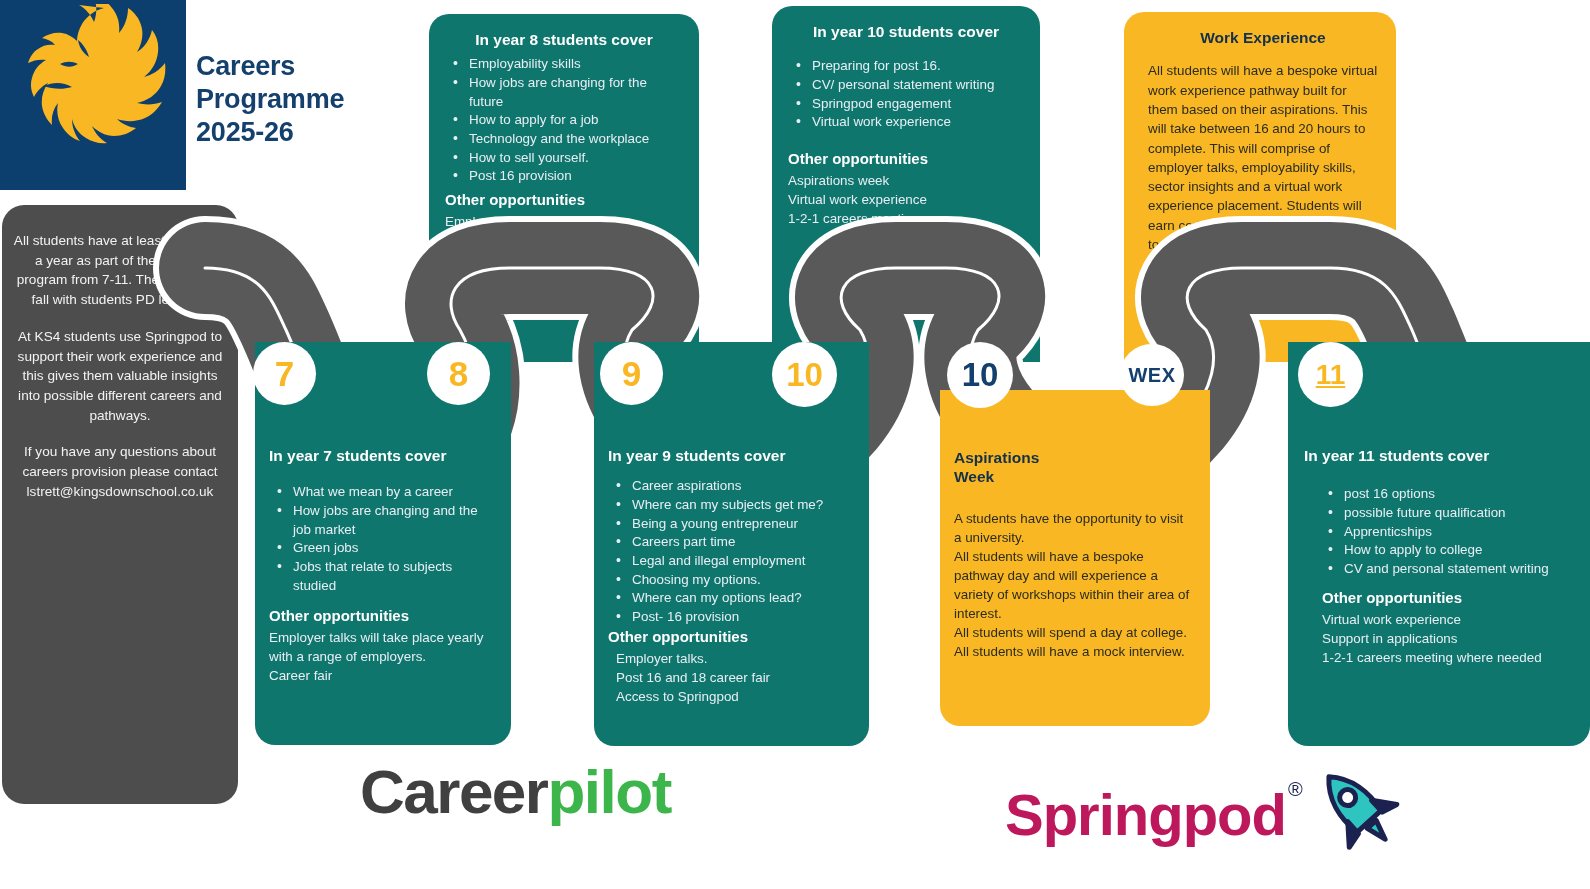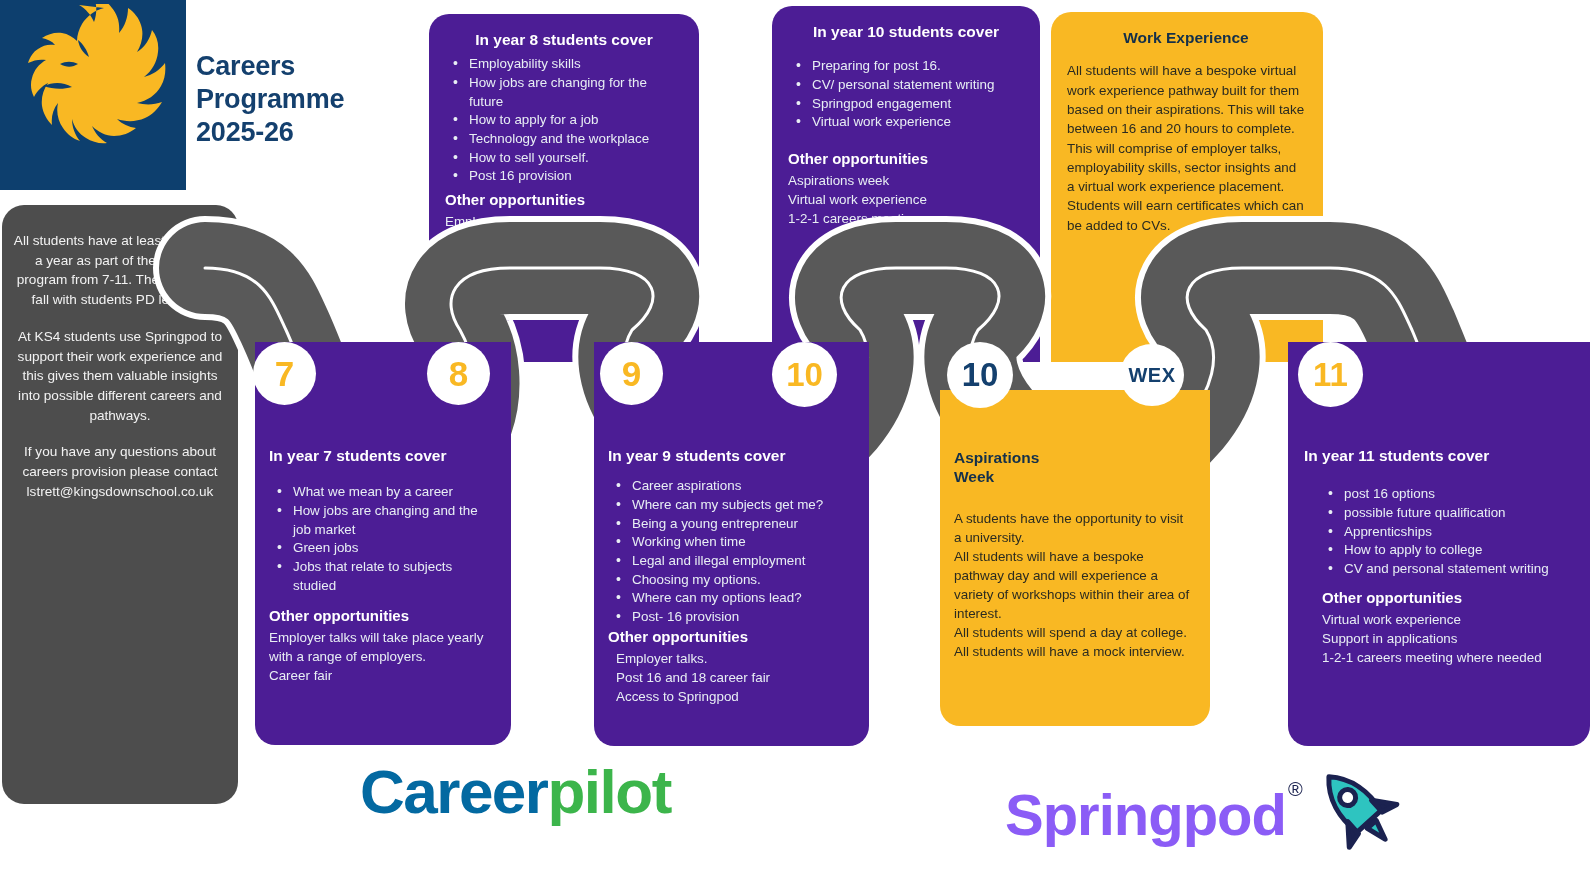--- a/index.html
+++ b/index.html
@@ -66,21 +66,21 @@
     pointer-events: none;
   }
 
   
   .card {
     position: absolute;
     box-sizing: border-box;
     overflow: hidden;
   }
   .card-navy {
-    background: #4c1d95;
+    background: #0f766e;
     color: #e8eef4;
   }
   .card-yellow {
     background: #f9b823;
     color: #2b2b20;
   }
   .card-top {
     border-radius: 20px 20px 0 0;
   }
   .card-bottom {
@@ -145,32 +145,32 @@
 
   
   #careerpilot-logo {
     position: absolute;
     left: 360px; top: 756px;
     font-size: 62px;
     font-weight: bold;
     letter-spacing: -1.5px;
     white-space: nowrap;
   }
-  #cp-career { color: #0369a1; }
+  #cp-career { color: #404040; }
   #cp-pilot  { color: #3cb54b; }
 
   #springpod-logo {
     position: absolute;
     left: 1005px; top: 760px;
     white-space: nowrap;
   }
   #sp-word {
     font-size: 58px;
     font-weight: bold;
-    color: #8b5cf6;
+    color: #be185d;
     letter-spacing: -1px;
     vertical-align: middle;
   }
   #sp-reg {
     font-size: 20px;
     color: #1b2250;
     vertical-align: super;
     position: relative;
     top: -16px;
     left: 2px;
@@ -232,21 +232,21 @@
       <li>CV/ personal statement writing</li>
       <li>Springpod engagement</li>
       <li>Virtual work experience</li>
     </ul>
     <div class="sub-head" style="margin-top:18px;">Other opportunities</div>
     <div class="plain-line">Aspirations week</div>
     <div class="plain-line">Virtual work experience</div>
     <div class="plain-line">1-2-1 careers meeting</div>
   </div>
 
-  <div class="card card-yellow card-top" style="left:1051px; top:12px; width:272px; height:350px; padding:16px 18px 8px 16px;">
+  <div class="card card-yellow card-top" style="left:1124px; top:12px; width:272px; height:350px; padding:16px 18px 8px 24px;">
     <h3 style="text-align:center;">Work Experience</h3>
     <p class="para" style="margin-top:14px;">All students will have a bespoke virtual work experience pathway built for them based on their aspirations. This will take between 16 and 20 hours to complete. This will comprise of employer talks, employability skills, sector insights and a virtual work experience placement. Students will earn certificates which can be added to CVs.</p>
   </div>
 
   <svg id="road-layer" viewBox="0 0 1590 889">
     <defs>
       <path id="roadcurve" d="M 205,268
                C 262,268 272,300 286,330
                C 310,382 330,470 400,470
                C 470,470 490,382 460,330
@@ -306,21 +306,21 @@
   </div>
 
   <div class="year-node node-navy-text" style="left:947px; top:342px; width:66px; height:66px; font-size:33px;">
     <span>10</span>
   </div>
 
   <div class="year-node node-navy-text" style="left:1120px; top:344px; width:64px; height:62px; font-size:20px; letter-spacing:0.5px;">
     <span>WEX</span>
   </div>
 
-  <div class="year-node node-yellow-text" style="left:1298px; top:342px; width:65px; height:65px; font-size:33px;">
+  <div class="year-node node-yellow-text" style="left:1298px; top:342px; width:65px; height:65px; font-size:28px;text-decoration:underline;">
     <span>11</span>
   </div>
 
   <div class="card card-navy card-bottom" style="left:255px; top:342px; width:256px; height:403px; padding:104px 14px 10px 14px;">
     <h3><span>In year 7 students cover</span></h3>
     <ul style="margin-top:18px;">
       <li>What we mean by a career</li>
       <li>How jobs are changing and the job market</li>
       <li>Green jobs</li>
       <li>Jobs that relate to subjects studied</li>
@@ -329,21 +329,21 @@
     <div class="plain-line">Employer talks will take place yearly with a range of employers.</div>
     <div class="plain-line">Career fair</div>
   </div>
 
   <div class="card card-navy card-bottom" style="left:594px; top:342px; width:275px; height:404px; padding:104px 14px 10px 14px;">
     <h3><span>In year 9 students cover</span></h3>
     <ul style="margin-top:12px;">
       <li>Career aspirations</li>
       <li>Where can my subjects get me?</li>
       <li>Being a young entrepreneur</li>
-      <li>Working when time</li>
+      <li>Careers part time</li>
       <li>Legal and illegal employment</li>
       <li>Choosing my options.</li>
       <li>Where can my options lead?</li>
       <li>Post- 16 provision</li>
     </ul>
     <div class="sub-head" style="margin-top:2px;">Other opportunities</div>
     <div class="plain-line" style="padding-left:8px;">Employer talks.</div>
     <div class="plain-line" style="padding-left:8px;">Post 16 and 18 career fair</div>
     <div class="plain-line" style="padding-left:8px;">Access to Springpod</div>
   </div>

